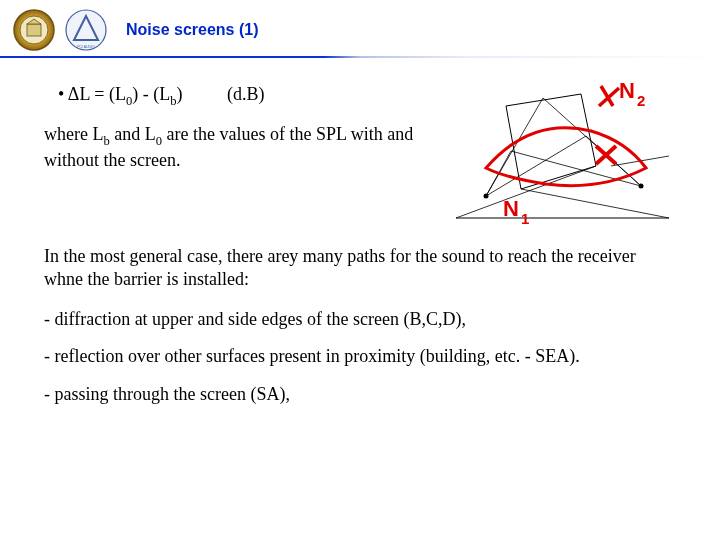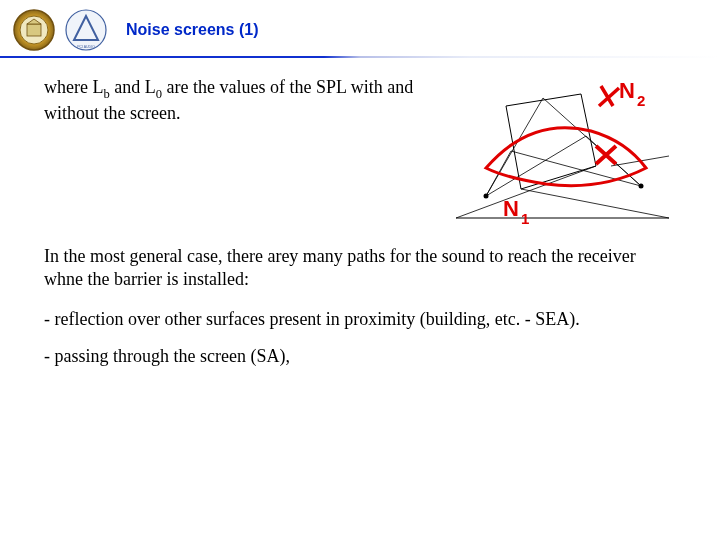--- a/index.html
+++ b/index.html
@@ -85,20 +85,25 @@
     </svg>
   </span>
   <div class="title">Noise screens (1)</div>
 </div>
 <div class="rule"></div>
 
 <div class="content">
 
   <div class="top-row">
     <div class="left-col">
+      <p class="bullet-line">
+        <span>•</span>
+        <span>ΔL = (L</span><sub>0</sub><span>) - (L</span><sub>b</sub><span>)</span>
+        <span class="unit">(d.B)</span>
+      </p>
       <p class="para">
         <span>where L</span><sub>b</sub><span> and L</span><sub>0</sub><span> are the values of the SPL with and without the screen.</span>
       </p>
     </div>
 
     <div class="figure">
       <svg viewBox="0 0 225 150" width="225" height="150">
 
         <line x1="5" y1="142" x2="218" y2="142" stroke="#000" stroke-width="1"></line>
 
@@ -123,16 +128,17 @@
         <text x="186" y="30" font-size="15" font-weight="bold" fill="#e00000" font-family="Arial">2</text>
 
         <text x="52" y="140" font-size="22" font-weight="bold" fill="#e00000" font-family="Arial">N</text>
         <text x="70" y="148" font-size="15" font-weight="bold" fill="#e00000" font-family="Arial">1</text>
       </svg>
     </div>
   </div>
 
   <p class="full-para">In the most general case, there arey many paths for the sound to reach the receiver whne the barrier is installed:</p>
 
+  <p class="list-para">- diffraction at upper and side edges of the screen (B,C,D),</p>
   <p class="list-para">- reflection over other surfaces present in proximity (building, etc. - SEA).</p>
   <p class="list-para">- passing through the screen (SA),</p>
 
 </div>
 
 </body></html>

